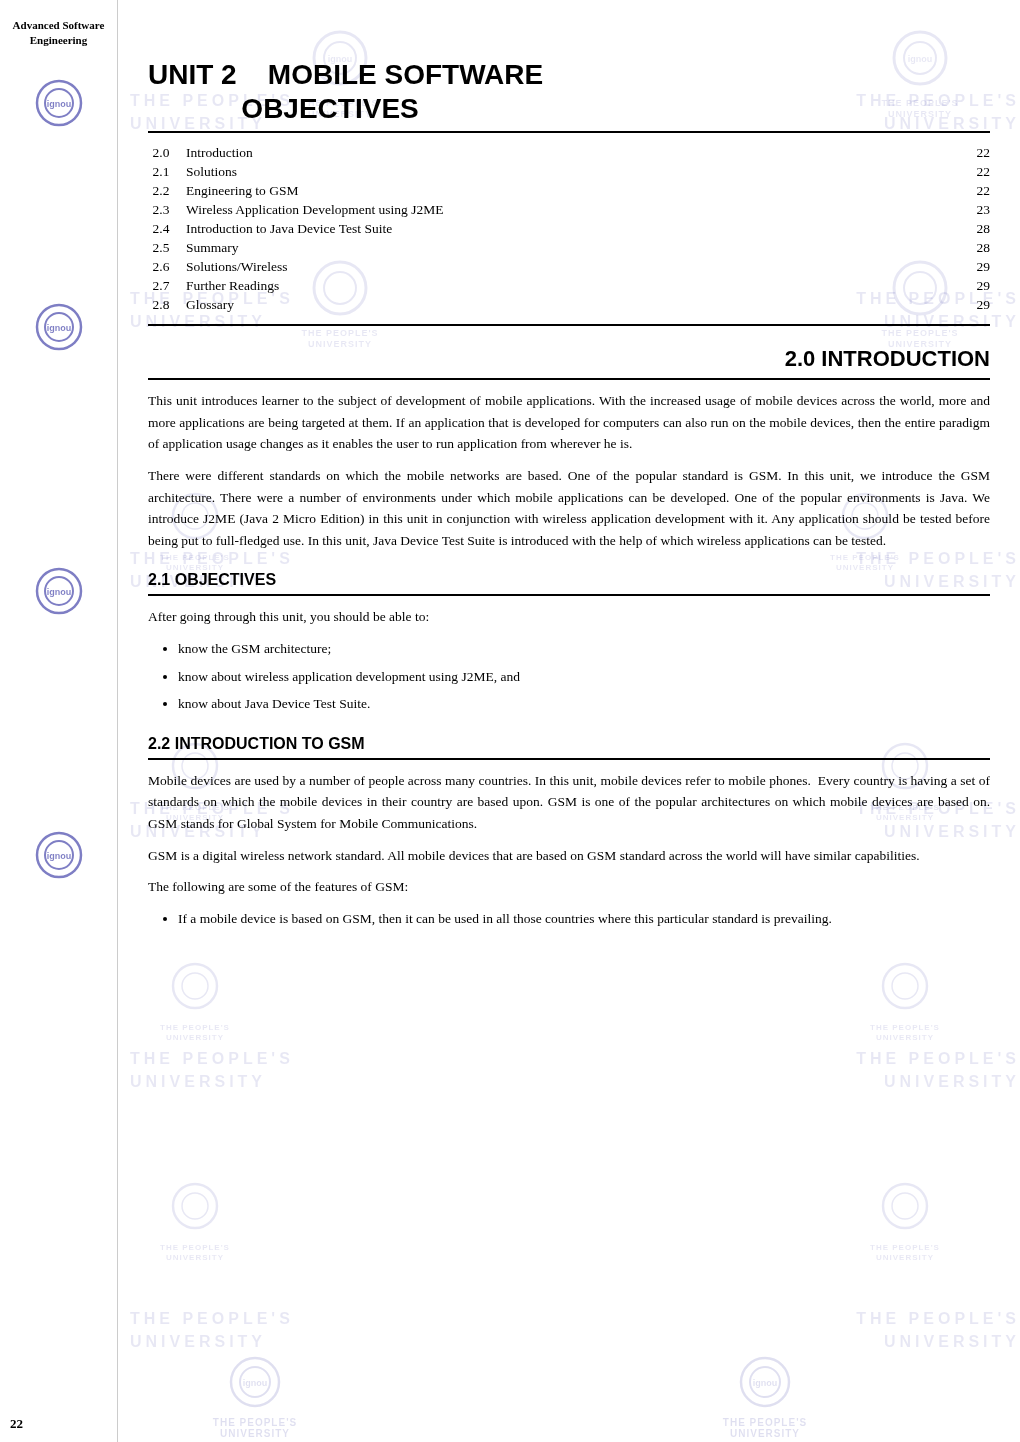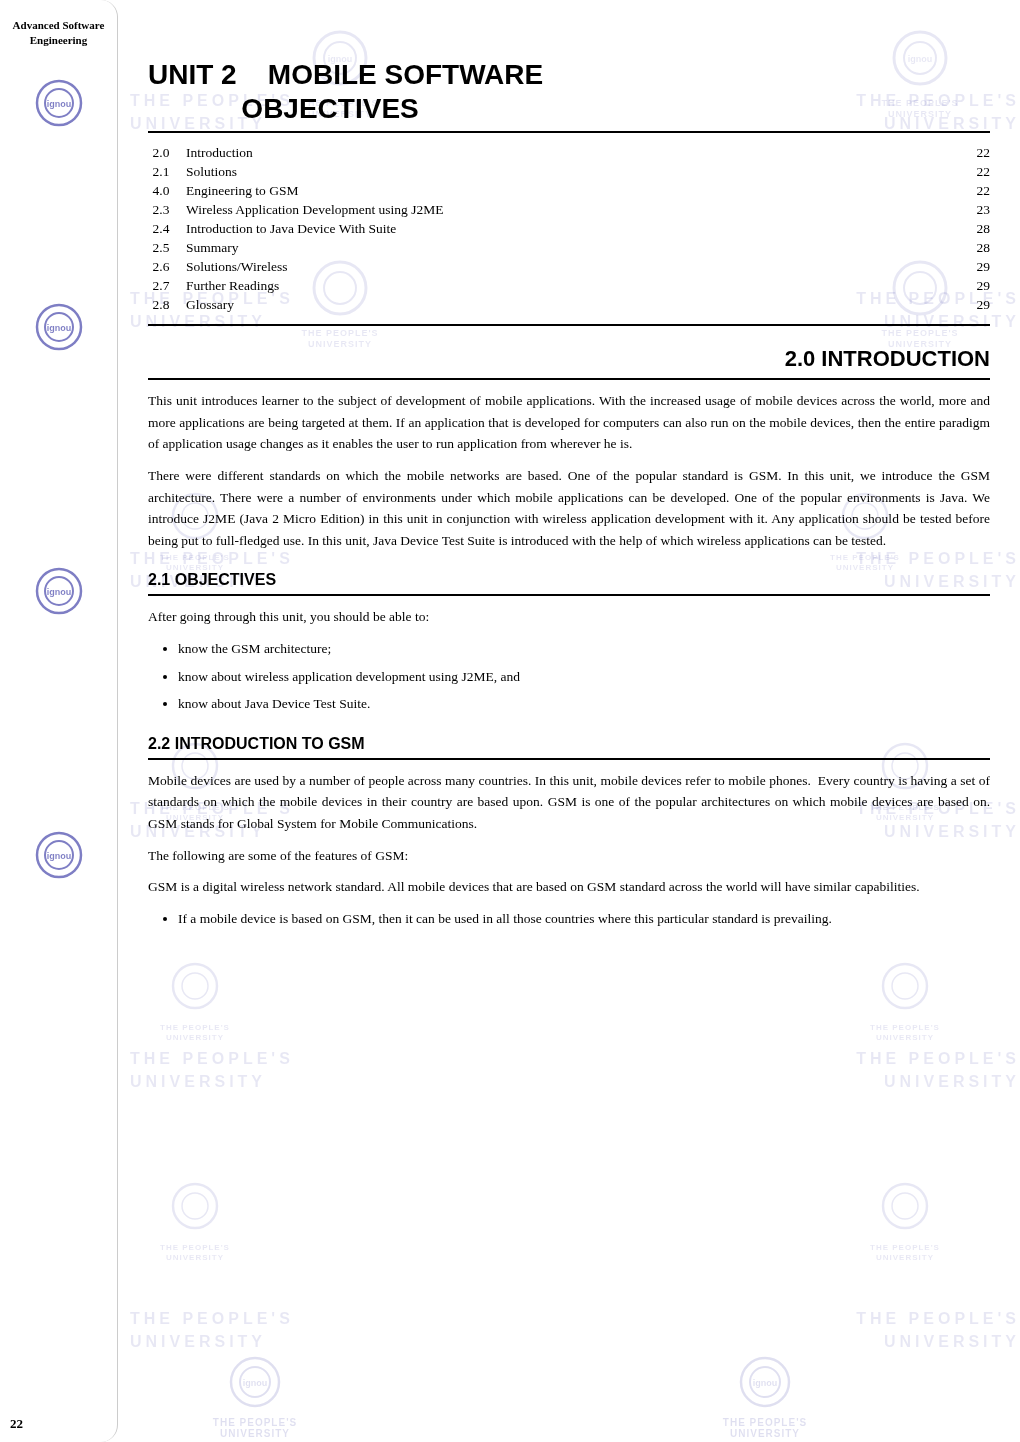--- a/index.html
+++ b/index.html
@@ -30,21 +30,20 @@
       top: 0;
       width: 118px;
       height: 100%;
       background: #fff;
       border-right: 1px solid #ccc;
       z-index: 1;
       display: flex;
       flex-direction: column;
       align-items: center;
       padding-top: 10px;
-      border-radius: 17px;
     }
     .sidebar-title {
       font-size: 11px;
       font-weight: bold;
       text-align: center;
       padding: 8px 6px;
       line-height: 1.4;
       color: #000;
     }
 
@@ -390,36 +389,36 @@
     </div>
     <div class="toc-row">
       <div class="toc-left">
           <span class="toc-num">2.1</span>
           <span>Solutions</span>
         </div>
       <span>22</span>
     </div>
     <div class="toc-row">
       <div class="toc-left">
-          <span class="toc-num">4.0</span>
+          <span class="toc-num">2.2</span>
           <span>Engineering to GSM</span>
         </div>
       <span>22</span>
     </div>
     <div class="toc-row">
       <div class="toc-left">
           <span class="toc-num">2.3</span>
           <span>Wireless Application Development using J2ME</span>
         </div>
       <span>23</span>
     </div>
     <div class="toc-row">
       <div class="toc-left">
           <span class="toc-num">2.4</span>
-          <span>Introduction to Java Device With Suite</span>
+          <span>Introduction to Java Device Test Suite</span>
         </div>
       <span>28</span>
     </div>
     <div class="toc-row">
       <div class="toc-left">
           <span class="toc-num">2.5</span>
           <span>Summary</span>
         </div>
       <span>28</span>
     </div>
@@ -459,23 +458,23 @@
   <ul>
     <li>know the GSM architecture;</li>
     <li>know about wireless application development using J2ME, and</li>
     <li>know about Java Device Test Suite.</li>
   </ul>
 
   <div class="section-heading-2">2.2   INTRODUCTION TO GSM</div>
 
   <p>Mobile devices are used by a number of people across many countries. In this unit, mobile devices refer to mobile phones.&nbsp; Every country is having a set of standards on which the mobile devices in their country are based upon. GSM is one of the popular architectures on which mobile devices are based on. GSM stands for Global System for Mobile Communications.</p>
 
+  <p>GSM is a digital wireless network standard. All mobile devices that are based on GSM standard across the world will have similar capabilities.</p>
+
   <p>The following are some of the features of GSM:</p>
-
-  <p>GSM is a digital wireless network standard. All mobile devices that are based on GSM standard across the world will have similar capabilities.</p>
 
   <ul>
     <li>If a mobile device is based on GSM, then it can be used in all those countries where this particular standard is prevailing.</li>
   </ul>
 
 </div>
 
 <div class="page-number">22</div>
 
 <div class="bottom-wm">

